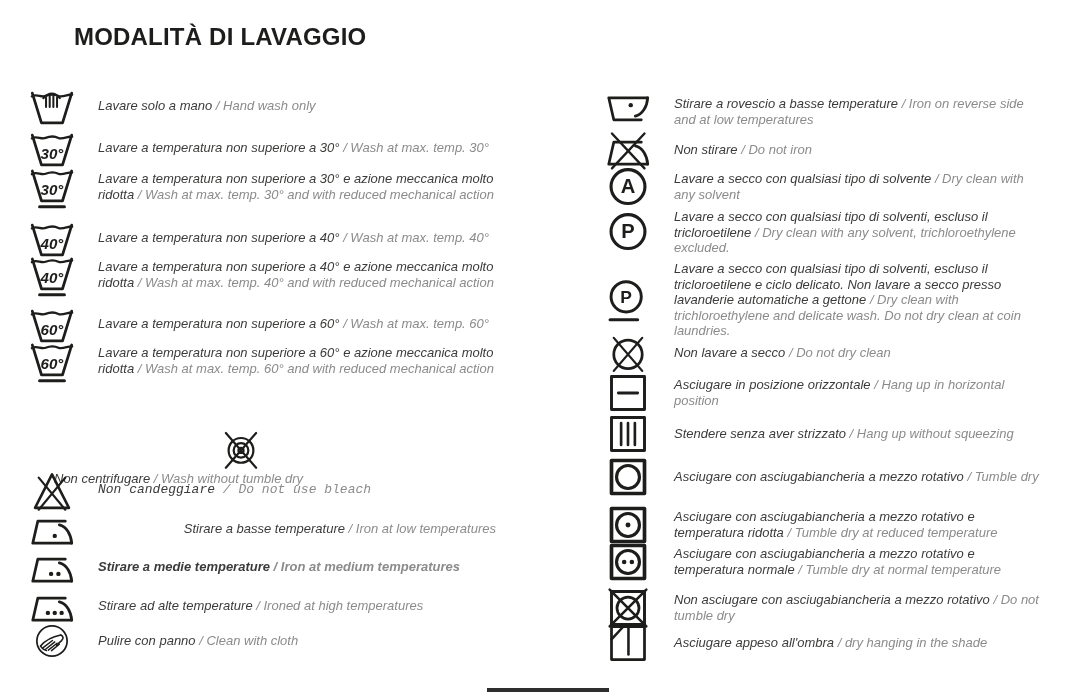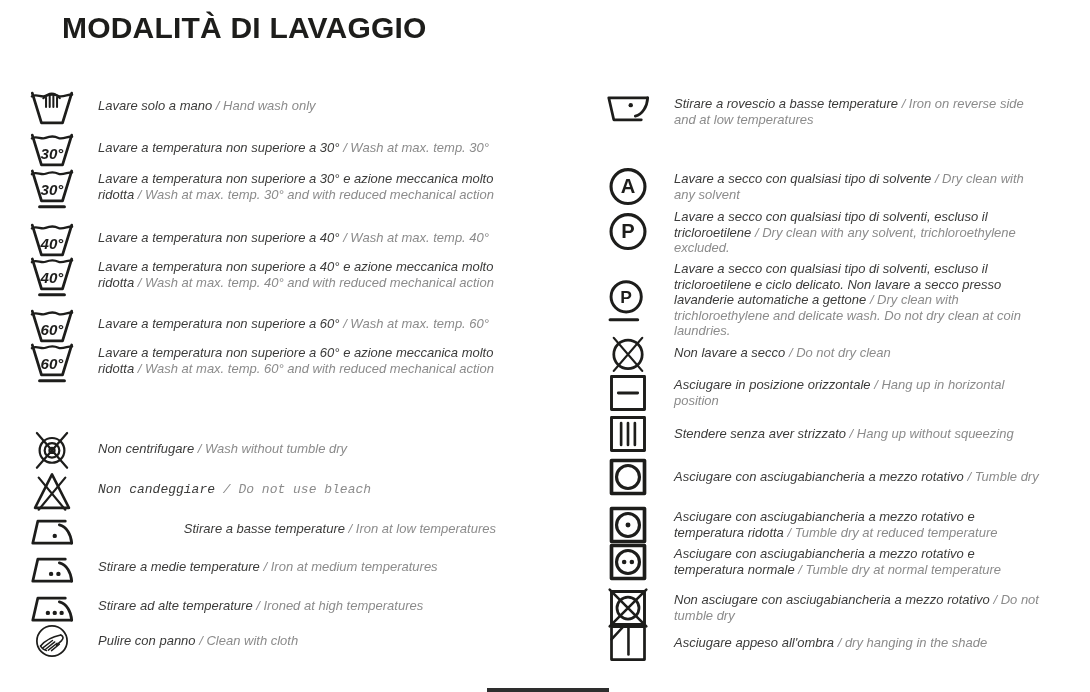--- a/index.html
+++ b/index.html
@@ -3,22 +3,22 @@
 <meta charset="utf-8">
 <style>
   html,body { margin:0; padding:0; }
   body {
     width:1090px; height:692px; position:relative; overflow:hidden;
     background:#ffffff;
     font-family:"Liberation Sans", sans-serif;
   }
   .page { position:absolute; inset:0; }
   .page-title {
-    position:absolute; left:62px; top:11px; margin:0;
-    font-size:30px; font-weight:bold; color:#1d1d1b; letter-spacing:0.2px;
+    position:absolute; left:62px; top:11px; margin:12px;
+    font-size:24px; font-weight:bold; color:#1d1d1b; letter-spacing:0.2px;
     font-style:normal;
   }
   .col { position:absolute; inset:0;padding-left:9px; }
   .row { position:absolute; display:flex; align-items:center; }
   .row .icon {
     width:44px; height:44px; flex:0 0 44px;
     display:flex; align-items:center; justify-content:center;
   }
   .row .icon svg { display:block; overflow:visible; }
   .desc {
@@ -105,21 +105,21 @@
         <span class="icon">
           <svg width="44" height="44" viewBox="0 0 48 48" fill="none" stroke="#1d1d1b" stroke-width="3" stroke-linecap="round" stroke-linejoin="round">
             <path d="M2 10 C7 6.5 12 11.5 17 9.5 S27 7.5 31 9.5 S42 7.5 46 8" stroke-width="2.5" fill="none"></path>
             <path d="M2.5 6.5 L12.5 39 L35.5 39 L45.5 6.5" stroke-width="3" fill="none"></path>
             <text x="24" y="33" text-anchor="middle" font-family="'Liberation Sans',sans-serif" font-size="16.5" font-style="italic" font-weight="bold" fill="#1d1d1b" stroke="none">60°</text>
             <path d="M10.5 45.5 L37.5 45.5" stroke-width="3.4"></path>
           </svg>
         </span>
         <p class="desc" style="width:398px"><span class="it">Lavare a temperatura non superiore a 60° e azione meccanica molto ridotta</span> <span class="en">/ Wash at max. temp. 60° and with reduced mechanical action</span></p>
       </div>
-      <div class="row" style="top: 427px; left: 30px;">
+      <div class="row" style="top: 427px; left: 30px; flex-direction: column;">
         <span class="icon">
           <svg width="44" height="44" viewBox="0 0 48 48" fill="none" stroke="#1d1d1b" stroke-width="3" stroke-linecap="round" stroke-linejoin="round">
             <circle cx="24" cy="25.5" r="13.5" stroke-width="2.4"></circle>
             <circle cx="24" cy="25.5" r="8" stroke-width="2.4"></circle>
             <circle cx="24" cy="25.5" r="2.8" stroke-width="2.4"></circle>
             <path d="M7.5 6.5 L40.5 44.5 M40.5 6.5 L7.5 44.5" stroke-width="2.4"></path>
           </svg>
         </span>
         <p class="desc" style="width:398px"><span class="it">Non centrifugare</span> <span class="en">/ Wash without tumble dry</span></p>
       </div>
@@ -135,21 +135,21 @@
       <div class="row" style="top: 507px; left: 30px; text-align: right;">
         <span class="icon">
           <svg width="44" height="44" viewBox="0 0 48 48" fill="none" stroke="#1d1d1b" stroke-width="3" stroke-linecap="round" stroke-linejoin="round">
             <path d="M45.5 39.5 L3 39.5 L8.5 15.5 L38.5 15.5" stroke-width="3" fill="none"></path>
             <path d="M32 19.5 C40 21.5 44.8 30 45.5 39.5" stroke-width="3" fill="none"></path>
             <circle cx="27" cy="31.5" r="2.4" fill="#1d1d1b" stroke="none"></circle>
           </svg>
         </span>
         <p class="desc" style="width:398px"><span class="it">Stirare a basse temperature</span> <span class="en">/ Iron at low temperatures</span></p>
       </div>
-      <div class="row" style="top: 545px; left: 30px;">
+      <div class="row" style="top: 545px; left: 30px; font-weight: bold;">
         <span class="icon">
           <svg width="44" height="44" viewBox="0 0 48 48" fill="none" stroke="#1d1d1b" stroke-width="3" stroke-linecap="round" stroke-linejoin="round">
             <path d="M45.5 39.5 L3 39.5 L8.5 15.5 L38.5 15.5" stroke-width="3" fill="none"></path>
             <path d="M32 19.5 C40 21.5 44.8 30 45.5 39.5" stroke-width="3" fill="none"></path>
             <circle cx="23" cy="31.5" r="2.4" fill="#1d1d1b" stroke="none"></circle>
             <circle cx="31" cy="31.5" r="2.4" fill="#1d1d1b" stroke="none"></circle>
           </svg>
         </span>
         <p class="desc" style="width:398px"><span class="it">Stirare a medie temperature</span> <span class="en">/ Iron at medium temperatures</span></p>
       </div>
@@ -184,20 +184,30 @@
           <svg width="44" height="44" viewBox="0 0 48 48" fill="none" stroke="#1d1d1b" stroke-width="3" stroke-linecap="round" stroke-linejoin="round">
             <g transform="scale(1,-1) translate(0,-48)">
               <path d="M45.5 39.5 L3 39.5 L8.5 15.5 L38.5 15.5" stroke-width="3" fill="none"></path>
               <path d="M32 19.5 C40 21.5 44.8 30 45.5 39.5" stroke-width="3" fill="none"></path>
               <circle cx="27" cy="31.5" r="2.4" fill="#1d1d1b" stroke="none"></circle>
             </g>
           </svg>
         </span>
         <p class="desc" style="width:374px"><span class="it">Stirare a rovescio a basse temperature</span> <span class="en">/ Iron on reverse side and at low temperatures</span></p>
       </div>
+      <div class="row" style="top: 128px; left: 606px;">
+        <span class="icon">
+          <svg width="44" height="44" viewBox="0 0 48 48" fill="none" stroke="#1d1d1b" stroke-width="3" stroke-linecap="round" stroke-linejoin="round">
+            <path d="M45.5 39.5 L3 39.5 L8.5 15.5 L38.5 15.5" stroke-width="3" fill="none"></path>
+            <path d="M32 19.5 C40 21.5 44.8 30 45.5 39.5" stroke-width="3" fill="none"></path>
+            <path d="M6.5 6 L42 44 M42 6 L6.5 44" stroke-width="2.6"></path>
+          </svg>
+        </span>
+        <p class="desc" style="width:374px"><span class="it">Non stirare</span> <span class="en">/ Do not iron</span></p>
+      </div>
       <div class="row" style="top: 165px; left: 606px;">
         <span class="icon">
           <svg width="44" height="44" viewBox="0 0 48 48" fill="none" stroke="#1d1d1b" stroke-width="3" stroke-linecap="round" stroke-linejoin="round">
             <circle cx="24" cy="23.5" r="18.5" stroke-width="3.4"></circle>
             <text x="24" y="31" text-anchor="middle" font-family="'Liberation Sans',sans-serif" font-size="22" font-weight="bold" fill="#1d1d1b" stroke="none">A</text>
           </svg>
         </span>
         <p class="desc" style="width:374px"><span class="it">Lavare a secco con qualsiasi tipo di solvente</span> <span class="en">/ Dry clean with any solvent</span></p>
       </div>
       <div class="row" style="top: 209px; left: 606px;">

